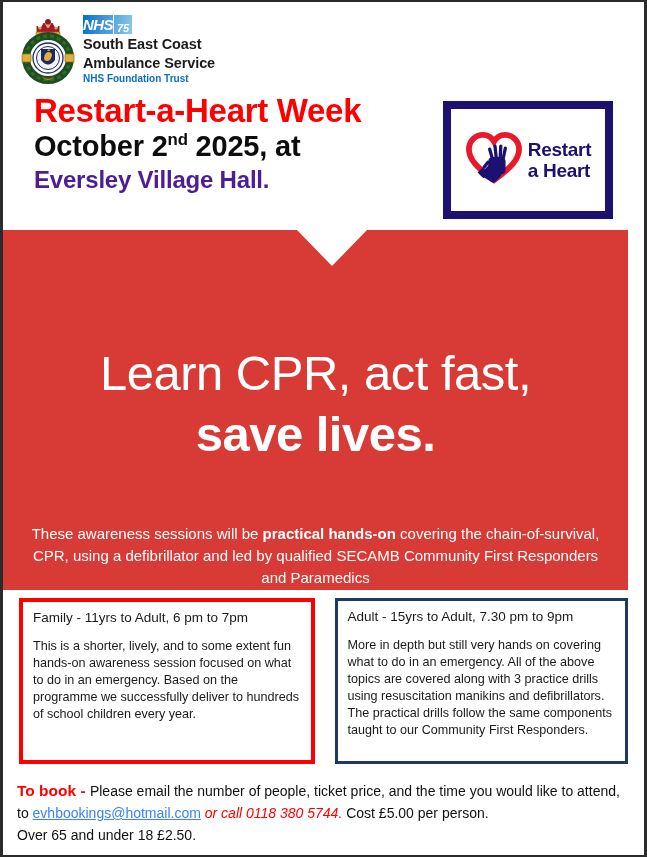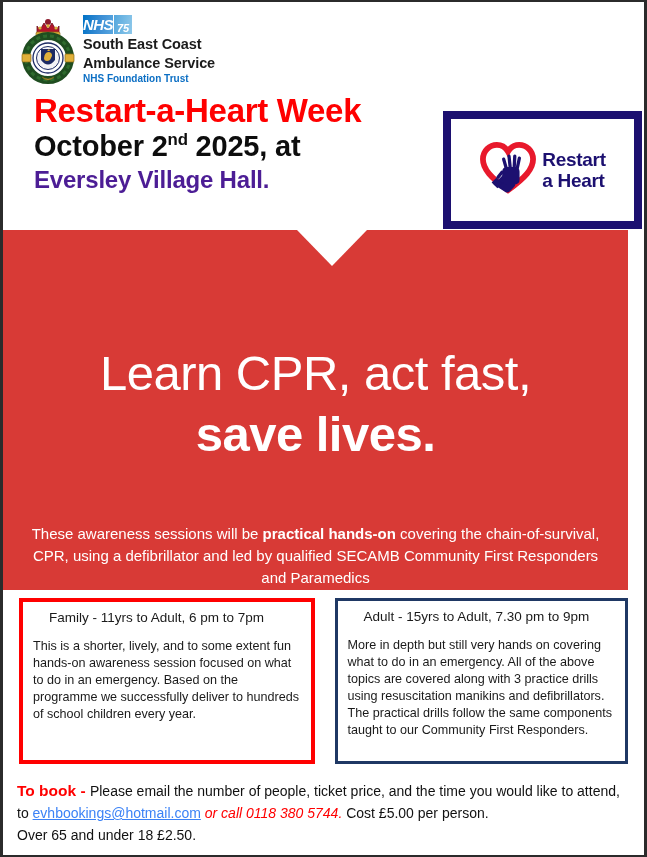--- a/index.html
+++ b/index.html
@@ -113,22 +113,22 @@
     color: #4c1d95;
     font-weight: bold;
     font-size: 24px;
     line-height: 32px;
     letter-spacing: -0.2px;
   }
 
   .rah-box {
     position: absolute;
     left: 440px;
-    top: 109px;
-    width: 199px;
+    top: 99px;
+    width: 170px;
     height: 118px;
     border: 8px solid #1c1070;
     background: #ffffff;
     box-sizing: border-box;
   }
   .rah-inner {
     display: flex;
     align-items: center;
     justify-content: center;
     height: 100%;
@@ -207,21 +207,21 @@
   }
   .sbox {
     flex: 1;
     background: #ffffff;
     box-sizing: border-box;
     padding: 8px 10px 6px 10px;
   }
   .sbox.red { border: 4px solid #ff0000; }
   .sbox.navy { border: 3px solid #1f3864; }
   .sbox h3 {
-    margin: 0 0 12px 16px;
+    margin: 0 0 12px 0;
     font-size: 13.5px;
     line-height: 16px;
     font-weight: normal;
     color: #1a1a1a;
   }
   .sbox p {
     margin: 0;
     font-size: 12.6px;
     line-height: 17px;
     color: #1a1a1a;

